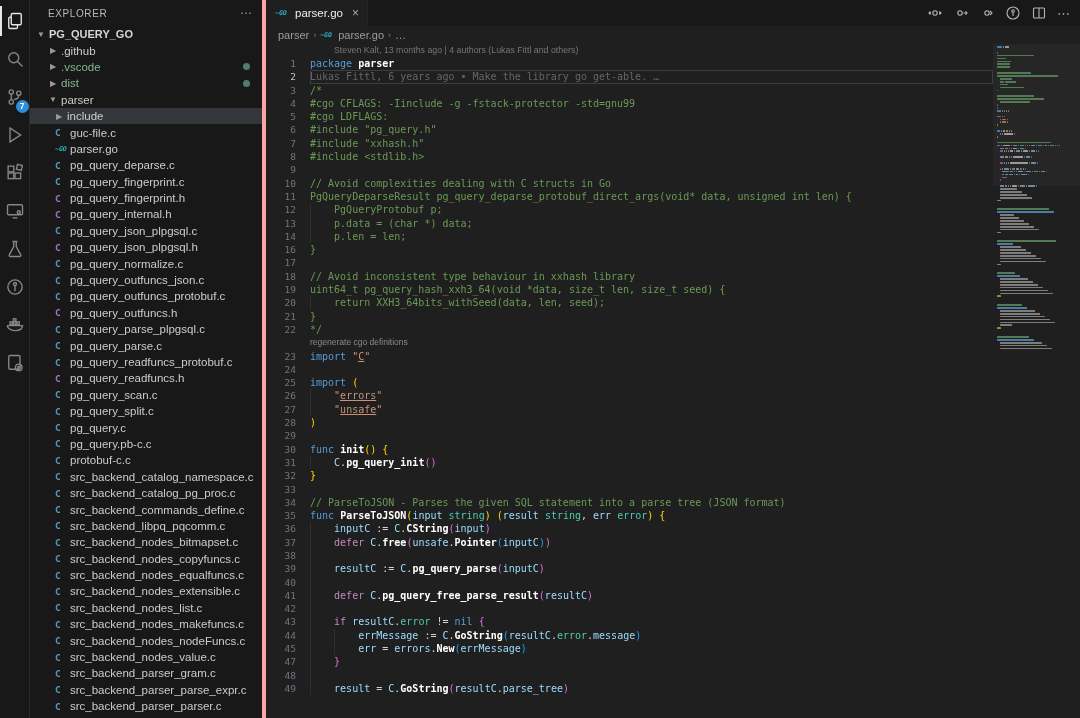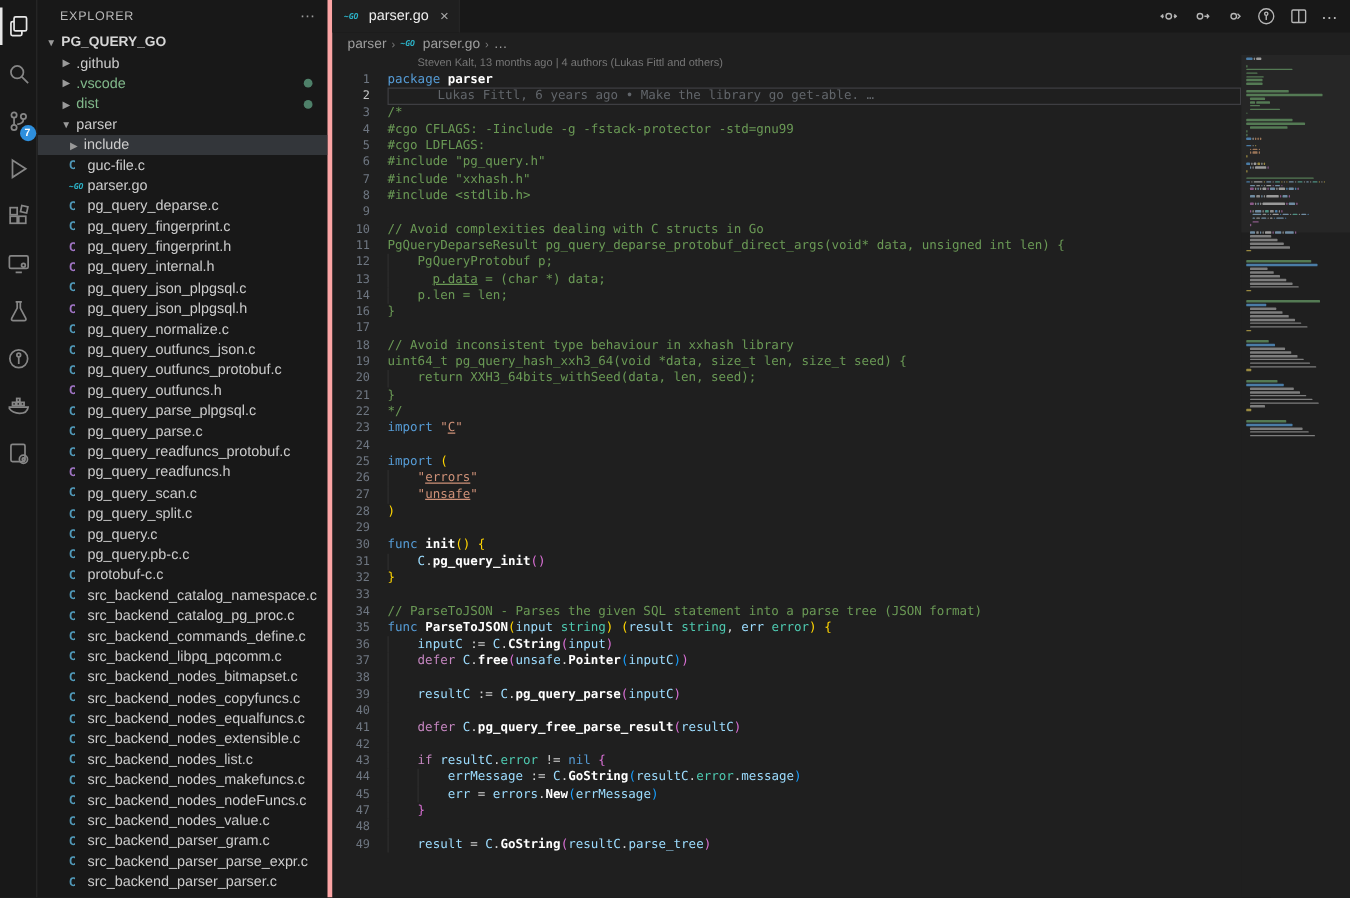--- a/index.html
+++ b/index.html
@@ -46,23 +46,23 @@
   
   .codewrap { position:relative; flex:1; overflow:hidden; font-family:"DejaVu Sans Mono", monospace; font-size:10px; }
   .codescroll { position:absolute; inset:0 87px 0 0; overflow:hidden; }
   .blame-head { height:13px; line-height:13px; color:#767676; font-size:8.8px; padding-left:68px; font-family:"Liberation Sans", sans-serif; }
   .cline { height:13.3px; line-height:13.3px; display:flex; white-space:pre; position:relative; }
   .lnum { width:44px; flex:none; text-align:right; padding-right:14px; color:#6e7681; font-size:9.5px; cursor:pointer; }
   .cline.cur .lnum { color:#c6c6c6; }
   .cline.cur .lcontent { outline:1px solid #3e3e42; outline-offset:-1px; }
   .lcontent { flex:1; min-width:0; }
   .lens { height:13.3px; line-height:13.3px; padding-left:44px; color:#8b8b8b; font-size:8.5px; font-family:"Liberation Sans", sans-serif; cursor:pointer; }
-  .ghost { color:#62666b; margin-left:40px; }
+  .ghost { color:#62666b; }
   .t-kw{color:#569cd6;} .t-ct{color:#c586c0;} .t-cm{color:#6a9955;}
-  .t-cu{color:#6a9955;text-decoration:underline;margin-left:12px;} .t-st{color:#ce9178;}
+  .t-cu{color:#6a9955;} .t-st{color:#ce9178;}
   .t-su{color:#ce9178;text-decoration:underline;} .t-ty{color:#4ec9b0;}
   .t-va{color:#9cdcfe;} .t-fn{color:#ffffff;font-weight:bold;} .t-tx{color:#d4d4d4;}
   .t-b1{color:#ffd602;} .t-b2{color:#da70d6;} .t-b3{color:#179fff;}
   .t-in{display:inline-block;width:4ch;border-left:1px solid #2e2e2e;}
 
   
   .minimap { position:absolute; top:0; right:0; width:87px; bottom:0; background:#1f1f1f; }
   .mm-slider { position:absolute; left:0; right:0; top:0; height:142px; background:rgba(255,255,255,0.035); }
   .mm-line { position:absolute; height:1.8px; display:flex; gap:1px; }
   .mm-seg { height:1.8px; border-radius:.5px; }
@@ -395,20 +395,21 @@
           <div class="cline"><span class="lnum">12</span><span class="lcontent"><span class="t-in">    </span><span class="t-cm">PgQueryProtobuf p;</span></span></div>
           <div class="cline"><span class="lnum">13</span><span class="lcontent"><span class="t-in">    </span><span class="t-cu">p.data</span><span class="t-cm"> = (char *) data;</span></span></div>
           <div class="cline"><span class="lnum">14</span><span class="lcontent"><span class="t-in">    </span><span class="t-cm">p.len = len;</span></span></div>
           <div class="cline"><span class="lnum">16</span><span class="lcontent"><span class="t-cm">}</span></span></div>
           <div class="cline"><span class="lnum">17</span><span class="lcontent"></span></div>
           <div class="cline"><span class="lnum">18</span><span class="lcontent"><span class="t-cm">// Avoid inconsistent type behaviour in xxhash library</span></span></div>
           <div class="cline"><span class="lnum">19</span><span class="lcontent"><span class="t-cm">uint64_t pg_query_hash_xxh3_64(void *data, size_t len, size_t seed) {</span></span></div>
           <div class="cline"><span class="lnum">20</span><span class="lcontent"><span class="t-in">    </span><span class="t-cm">return XXH3_64bits_withSeed(data, len, seed);</span></span></div>
           <div class="cline"><span class="lnum">21</span><span class="lcontent"><span class="t-cm">}</span></span></div>
           <div class="cline"><span class="lnum">22</span><span class="lcontent"><span class="t-cm">*/</span></span></div>
+          <div class="lens">regenerate cgo definitions</div>
           <div class="cline"><span class="lnum">23</span><span class="lcontent"><span class="t-kw">import</span><span class="t-tx"> </span><span class="t-st">"</span><span class="t-su">C</span><span class="t-st">"</span></span></div>
           <div class="cline"><span class="lnum">24</span><span class="lcontent"></span></div>
           <div class="cline"><span class="lnum">25</span><span class="lcontent"><span class="t-kw">import</span><span class="t-tx"> </span><span class="t-b1">(</span></span></div>
           <div class="cline"><span class="lnum">26</span><span class="lcontent"><span class="t-in">    </span><span class="t-st">"</span><span class="t-su">errors</span><span class="t-st">"</span></span></div>
           <div class="cline"><span class="lnum">27</span><span class="lcontent"><span class="t-in">    </span><span class="t-st">"</span><span class="t-su">unsafe</span><span class="t-st">"</span></span></div>
           <div class="cline"><span class="lnum">28</span><span class="lcontent"><span class="t-b1">)</span></span></div>
           <div class="cline"><span class="lnum">29</span><span class="lcontent"></span></div>
           <div class="cline"><span class="lnum">30</span><span class="lcontent"><span class="t-kw">func</span><span class="t-tx"> </span><span class="t-fn">init</span><span class="t-b1">()</span><span class="t-tx"> </span><span class="t-b1">{</span></span></div>
           <div class="cline"><span class="lnum">31</span><span class="lcontent"><span class="t-in">    </span><span class="t-va">C</span><span class="t-tx">.</span><span class="t-fn">pg_query_init</span><span class="t-b2">()</span></span></div>
           <div class="cline"><span class="lnum">32</span><span class="lcontent"><span class="t-b1">}</span></span></div>

